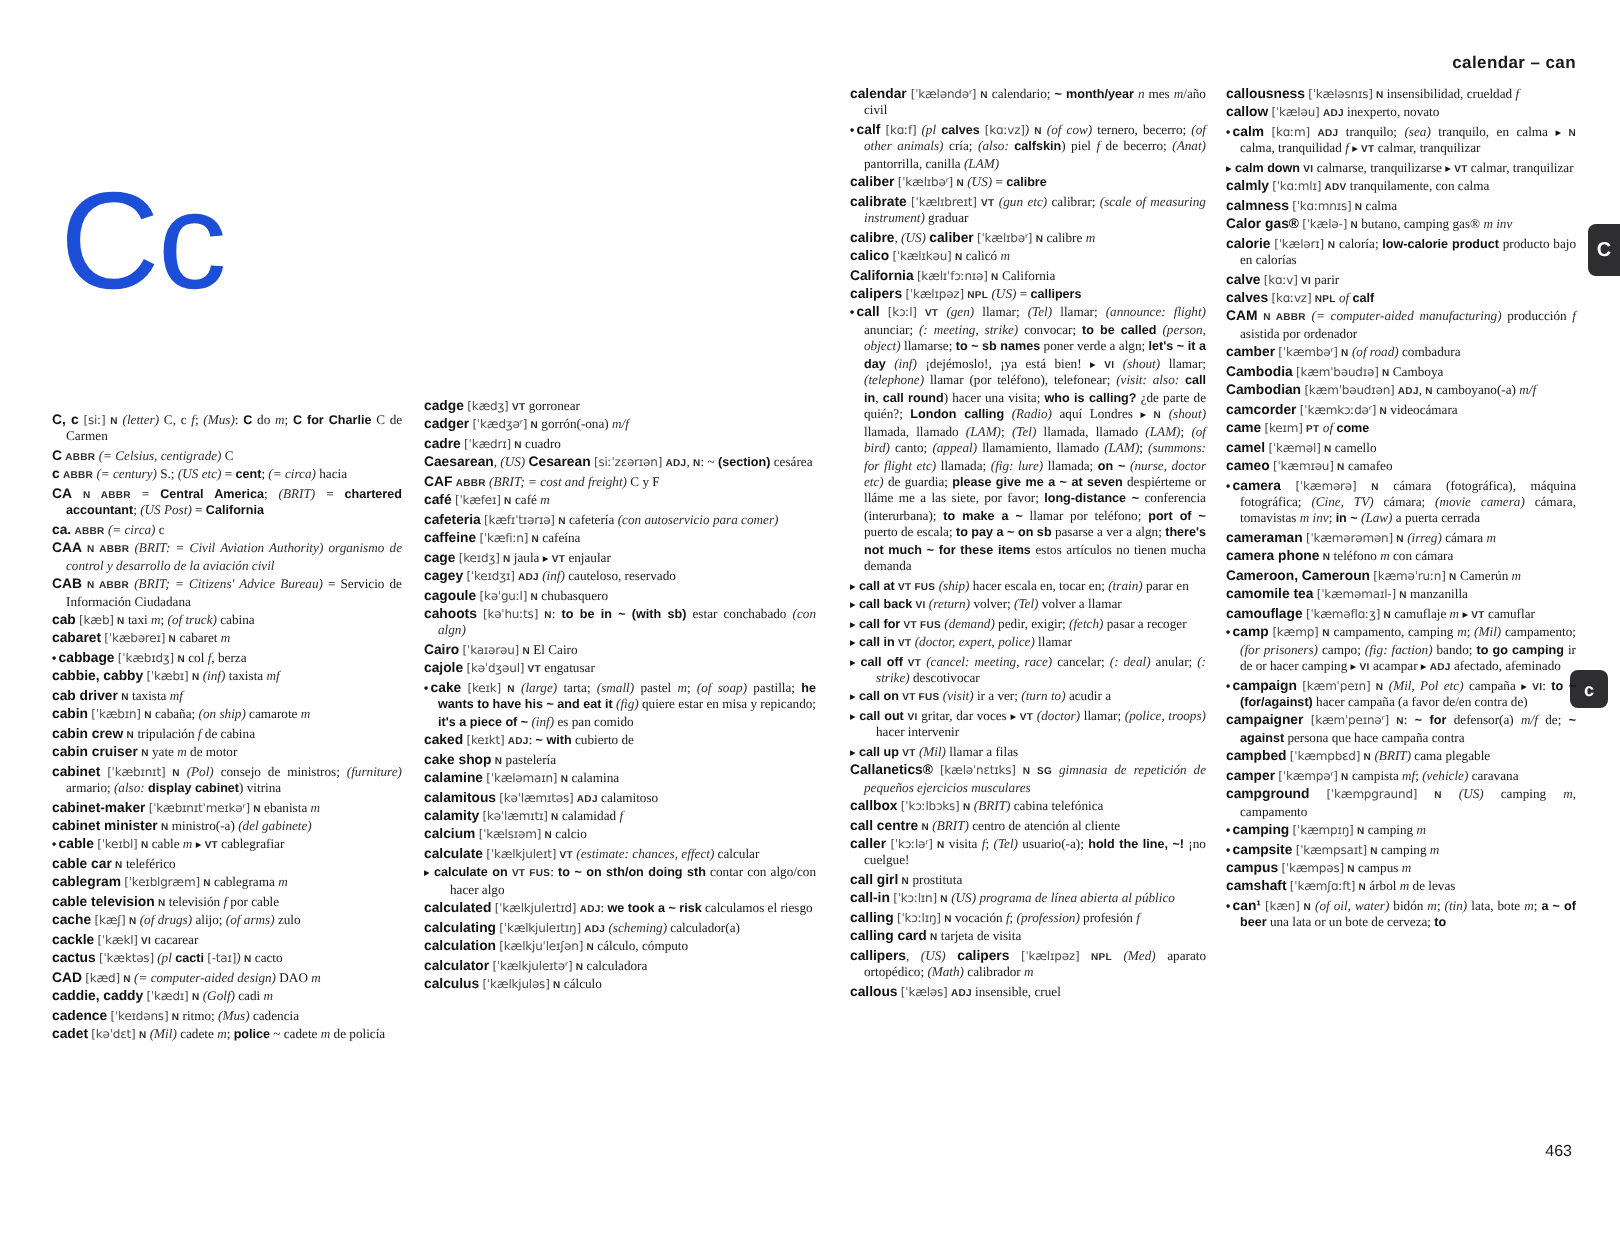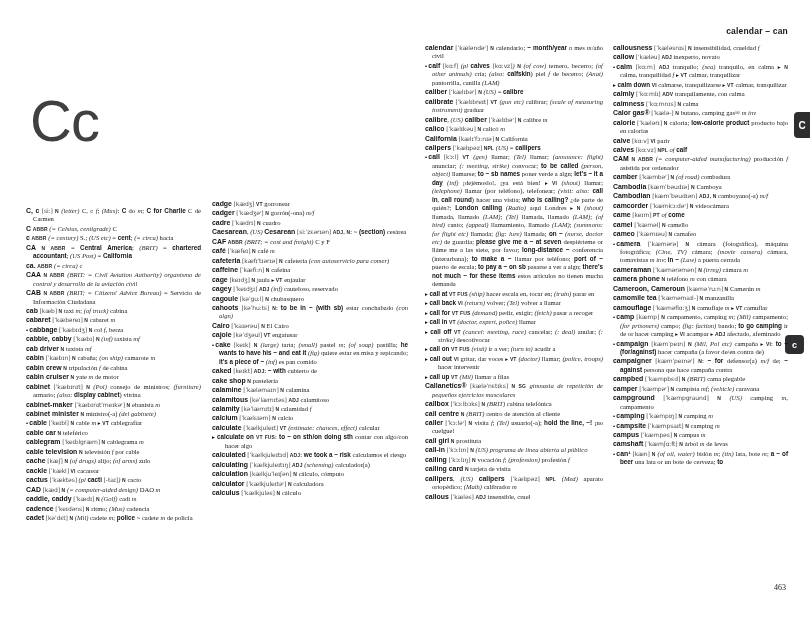--- a/index.html
+++ b/index.html
@@ -50,24 +50,24 @@
     font-family:"Liberation Sans", sans-serif;
     font-weight:bold;
     font-size:9px;
     display:flex;align-items:center;justify-content:center;
   }
   
   .bigletter{
     position:absolute;
     left:30px; top:78px;
     font-family:"Liberation Sans", sans-serif;
-    font-size:58px;
+    font-size:69px;
     line-height:86px;
     font-weight:400;
-    color:#404040;
+    color:#1d4ed8;
     letter-spacing:-1px;
   }
   
   .cols{
     position:absolute;
     left:26px; top:44px;
     width:762px; height:548px;
   }
   .col{
     position:absolute;
@@ -121,22 +121,22 @@
     font-family:"Liberation Sans", sans-serif;
     font-weight:bold;
     font-size:6.3px;
     color:#121214;
   }
   .tr{ color:#18181a; }
   .arrow{ font-size:5.6px; color:#121214; }
   
   .folio{
     position:absolute;
-    right:24px; bottom:16px;
-    font-family:Liberation Serif, serif;
+    right:24px; bottom:28px;
+    font-family:Liberation Sans, sans-serif;
     font-size:8px;
     color:#1a1a1c;
     margin-top:37px;
   }
 </style>
 </head>
 <body>
 
 <div class="page">
 

